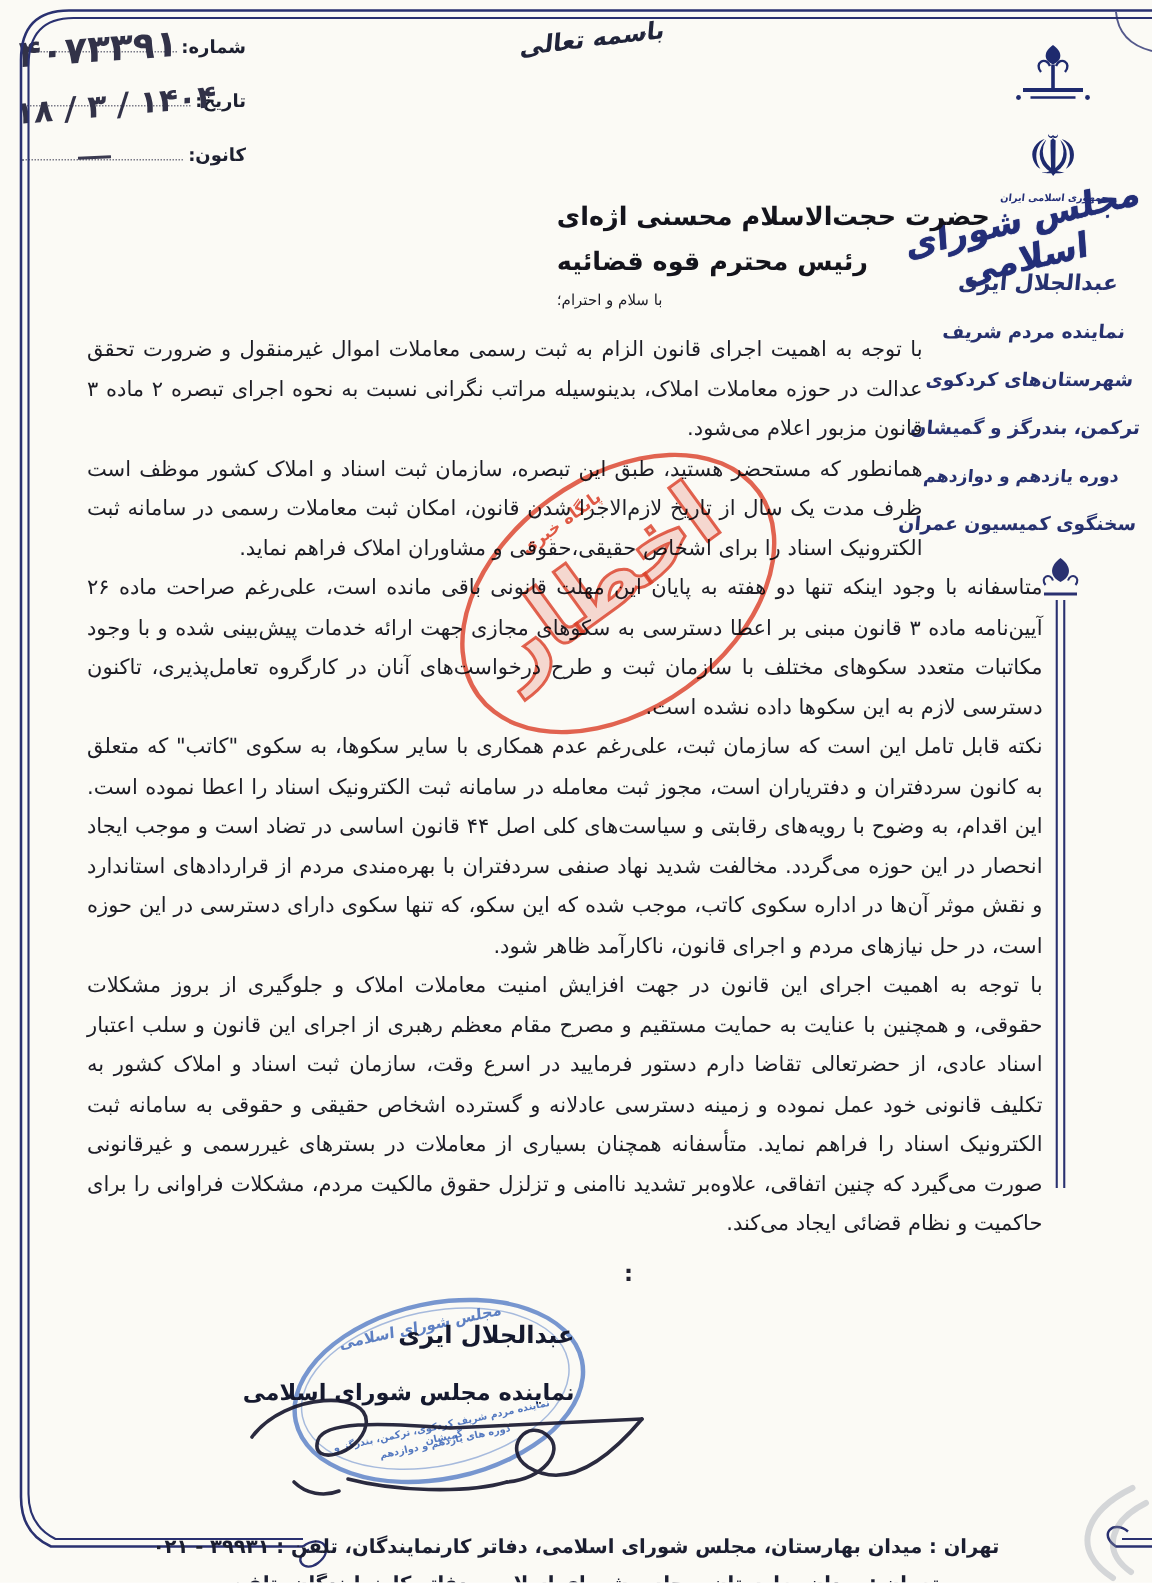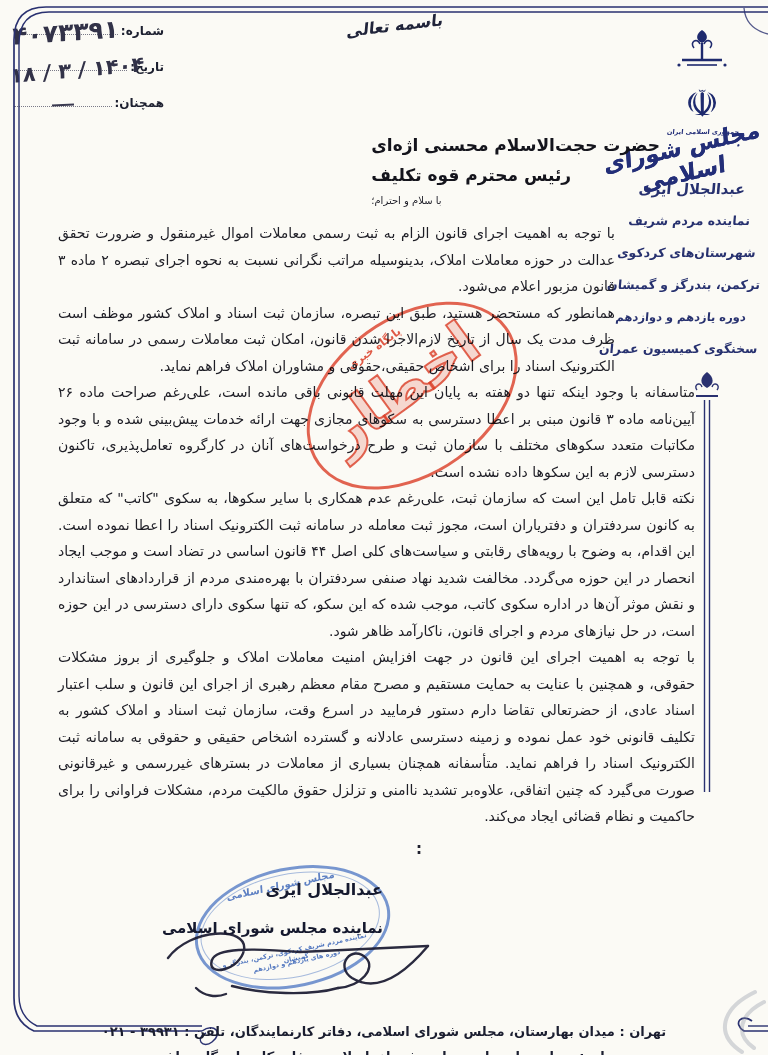--- a/index.html
+++ b/index.html
@@ -126,21 +126,21 @@
 <div class="meta">
   <div class="meta-row">
     <span class="meta-label">شماره:</span>
     <span class="meta-dots"></span>
   </div>
   <div class="meta-row">
     <span class="meta-label">تاریخ:</span>
     <span class="meta-dots"></span>
   </div>
   <div class="meta-row">
-    <span class="meta-label">همچنان:</span>
+    <span class="meta-label">کانون:</span>
     <span class="meta-dots"></span>
   </div>
 </div>
 <div class="hand hand-number">۴۰۷۳۳۹۱</div>
 <div class="hand hand-date">۱۸ / ۳ / ۱۴۰۴</div>
 <div class="hand-dash abs"></div>
 
 <div class="bismillah">باسمه تعالی</div>
 <div class="bismillah-mark">’</div>
 
@@ -153,21 +153,21 @@
     <div class="lh-line">نماینده مردم شریف</div>
     <div class="lh-line">شهرستان‌های کردکوی</div>
     <div class="lh-line">ترکمن، بندرگز و گمیشان</div>
     <div class="lh-line small">دوره یازدهم و دوازدهم</div>
     <div class="lh-line">سخنگوی کمیسیون عمران</div>
   </div>
 </div>
 
 <div class="recipient">
   <h1>حضرت حجت‌الاسلام محسنی اژه‌ای</h1>
-  <h1>رئیس محترم قوه تکلیف</h1>
+  <h1>رئیس محترم قوه قضائیه</h1>
   <div class="salutation">با سلام و احترام؛</div>
 </div>
 
 <div class="bodytext" style="z-index:2;">
   <div class="lh-spacer"></div>
   <p>با توجه به اهمیت اجرای قانون الزام به ثبت رسمی معاملات اموال غیرمنقول و ضرورت تحقق عدالت در حوزه معاملات املاک، بدینوسیله مراتب نگرانی نسبت به نحوه اجرای تبصره ۲ ماده ۳ قانون مزبور اعلام می‌شود.</p>
   <p>همانطور که مستحضر هستید، طبق این تبصره، سازمان ثبت اسناد و املاک کشور موظف است ظرف مدت یک سال از تاریخ لازم‌الاجرا شدن قانون، امکان ثبت معاملات رسمی در سامانه ثبت الکترونیک اسناد را برای اشخاص حقیقی،حقوقی و مشاوران املاک فراهم نماید.</p>
   <p>متاسفانه با وجود اینکه تنها دو هفته به پایان این مهلت قانونی باقی مانده است، علی‌رغم صراحت ماده ۲۶ آیین‌نامه ماده ۳ قانون مبنی بر اعطا دسترسی به سکوهای مجازی جهت ارائه خدمات پیش‌بینی شده و با وجود مکاتبات متعدد سکوهای مختلف با سازمان ثبت و طرح درخواست‌های آنان در کارگروه تعامل‌پذیری، تاکنون دسترسی لازم به این سکوها داده نشده است.</p>
   <p>نکته قابل تامل این است که سازمان ثبت، علی‌رغم عدم همکاری با سایر سکوها، به سکوی "کاتب" که متعلق به کانون سردفتران و دفتریاران است، مجوز ثبت معامله در سامانه ثبت الکترونیک اسناد را اعطا نموده است. این اقدام، به وضوح با رویه‌های رقابتی و سیاست‌های کلی اصل ۴۴ قانون اساسی در تضاد است و موجب ایجاد انحصار در این حوزه می‌گردد. مخالفت شدید نهاد صنفی سردفتران با بهره‌مندی مردم از قراردادهای استاندارد و نقش موثر آن‌ها در اداره سکوی کاتب، موجب شده که این سکو، که تنها سکوی دارای دسترسی در این حوزه است، در حل نیازهای مردم و اجرای قانون، ناکارآمد ظاهر شود.</p>
   <p>با توجه به اهمیت اجرای این قانون در جهت افزایش امنیت معاملات املاک و جلوگیری از بروز مشکلات حقوقی، و همچنین با عنایت به حمایت مستقیم و مصرح مقام معظم رهبری از اجرای این قانون و سلب اعتبار اسناد عادی، از حضرتعالی تقاضا دارم دستور فرمایید در اسرع وقت، سازمان ثبت اسناد و املاک کشور به تکلیف قانونی خود عمل نموده و زمینه دسترسی عادلانه و گسترده اشخاص حقیقی و حقوقی به سامانه ثبت الکترونیک اسناد را فراهم نماید. متأسفانه همچنان بسیاری از معاملات در بسترهای غیررسمی و غیرقانونی صورت می‌گیرد که چنین اتفاقی، علاوه‌بر تشدید ناامنی و تزلزل حقوق مالکیت مردم، مشکلات فراوانی را برای حاکمیت و نظام قضائی ایجاد می‌کند.</p>

